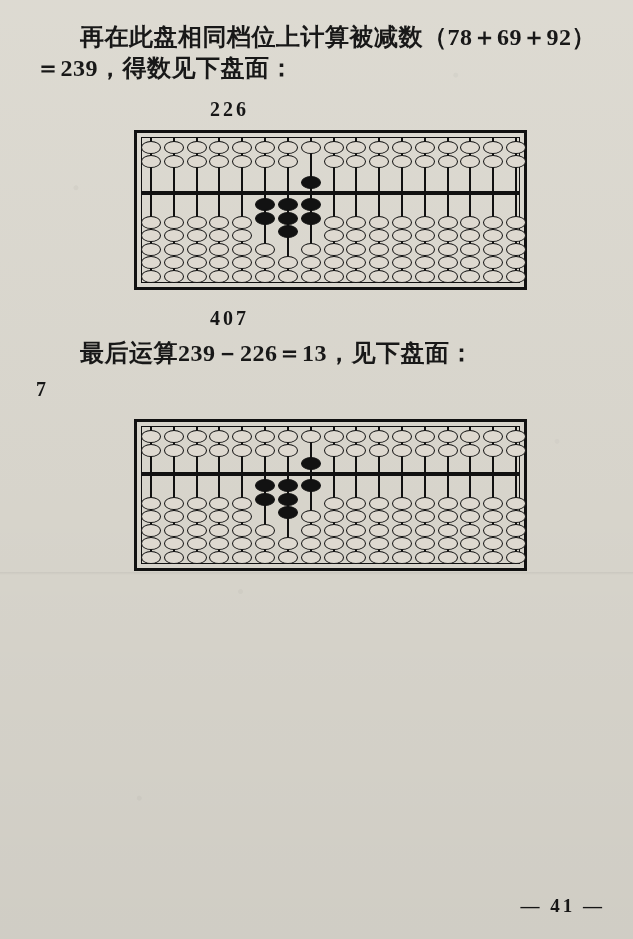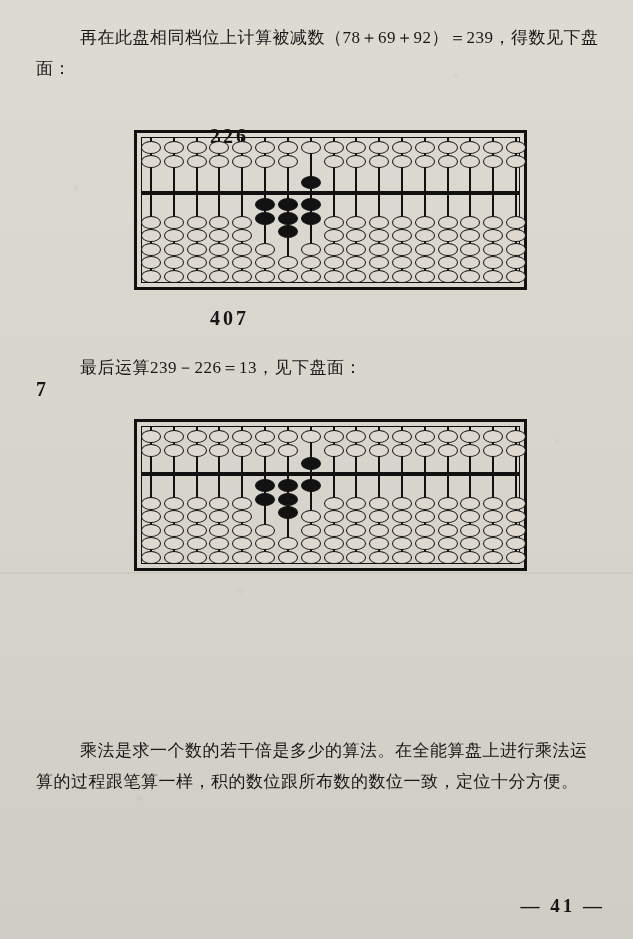--- a/index.html
+++ b/index.html
@@ -43,25 +43,25 @@
     opacity: 0.55;
   }
   .content {
     position: absolute;
     inset: 0;
   }
 
   
   .para {
     position: absolute;
-    font-size: 17px;
+    font-size: 24px;
     line-height: 31px;
     letter-spacing: 0.5px;
     color: #181818;
-    font-weight: 400;
+    font-weight: 700;
     white-space: pre-wrap;
   }
   .num-label {
     position: absolute;
     font-size: 20px;
     letter-spacing: 3px;
     font-weight: 600;
     color: #161616;
   }
 
@@ -130,21 +130,21 @@
 <body>
 
 <div class="page">
   <div class="grain"></div>
   <div class="fold" style="top:572px"></div>
 
   <div class="content">
 
     <div class="para" style="left:36px; top:22px; width:565px; text-indent:44px;">再在此盘相同档位上计算被减数（78＋69＋92）＝239，得数见下盘面：</div>
 
-    <div class="num-label" style="left:210px; top:98px;margin-top:27px;">226</div>
+    <div class="num-label" style="left:210px; top:98px;">226</div>
 
     <div class="abacus" id="abacus-1" style="left:134px; top:130px; width:393px; height:160px;">
       <div class="inner"></div>
     <div class="beam" style="top: 58px;"></div>
         <div class="rod" style="left: 13px;"></div>
         <div class="bead" style="left: 14px; top: 8px;"></div>
         <div class="bead" style="left: 14px; top: 21.5px;"></div>
         <div class="bead" style="left: 14px; top: 82.5px;"></div>
         <div class="bead" style="left: 14px; top: 96px;"></div>
         <div class="bead" style="left: 14px; top: 109.5px;"></div>
@@ -275,21 +275,21 @@
         <div class="bead" style="left: 379px; top: 21.5px;"></div>
         <div class="bead" style="left: 379px; top: 82.5px;"></div>
         <div class="bead" style="left: 379px; top: 96px;"></div>
         <div class="bead" style="left: 379px; top: 109.5px;"></div>
         <div class="bead" style="left: 379px; top: 123px;"></div>
         <div class="bead" style="left: 379px; top: 136.5px;"></div>
       </div>
 
     <div class="num-label" style="left:210px; top:307px;">407</div>
 
-    <div class="para" style="left:36px; top:352px; width:565px; text-indent:44px;">最后运算239－226＝13，见下盘面：</div>
+    <div class="para" style="left:36px; top:338px; width:565px; text-indent:44px;">最后运算239－226＝13，见下盘面：</div>
 
     <div class="num-label" style="left:36px; top:378px;">7</div>
 
     <div class="abacus" id="abacus-2" style="left:134px; top:419px; width:393px; height:152px;">
       <div class="inner"></div>
     <div class="beam" style="top: 50px;"></div>
         <div class="rod" style="left: 13px;"></div>
         <div class="bead" style="left: 14px; top: 8px;"></div>
         <div class="bead" style="left: 14px; top: 21.5px;"></div>
         <div class="bead" style="left: 14px; top: 74.5px;"></div>
@@ -421,17 +421,16 @@
         <div class="bead" style="left: 379px; top: 8px;"></div>
         <div class="bead" style="left: 379px; top: 21.5px;"></div>
         <div class="bead" style="left: 379px; top: 74.5px;"></div>
         <div class="bead" style="left: 379px; top: 88px;"></div>
         <div class="bead" style="left: 379px; top: 101.5px;"></div>
         <div class="bead" style="left: 379px; top: 115px;"></div>
         <div class="bead" style="left: 379px; top: 128.5px;"></div>
       </div>
 
 
-    <div class="para" style="left:36px; top:735px; width:565px; text-indent:44px;">乘法是求一个数的若干倍是多少的算法。在全能算盘上进行乘法运算的过程跟笔算一样，积的数位跟所布数的数位一致，定位十分方便。</div>
 
     <div class="folio">— 41 —</div>
   </div>
 </div>
 
 </body></html>

